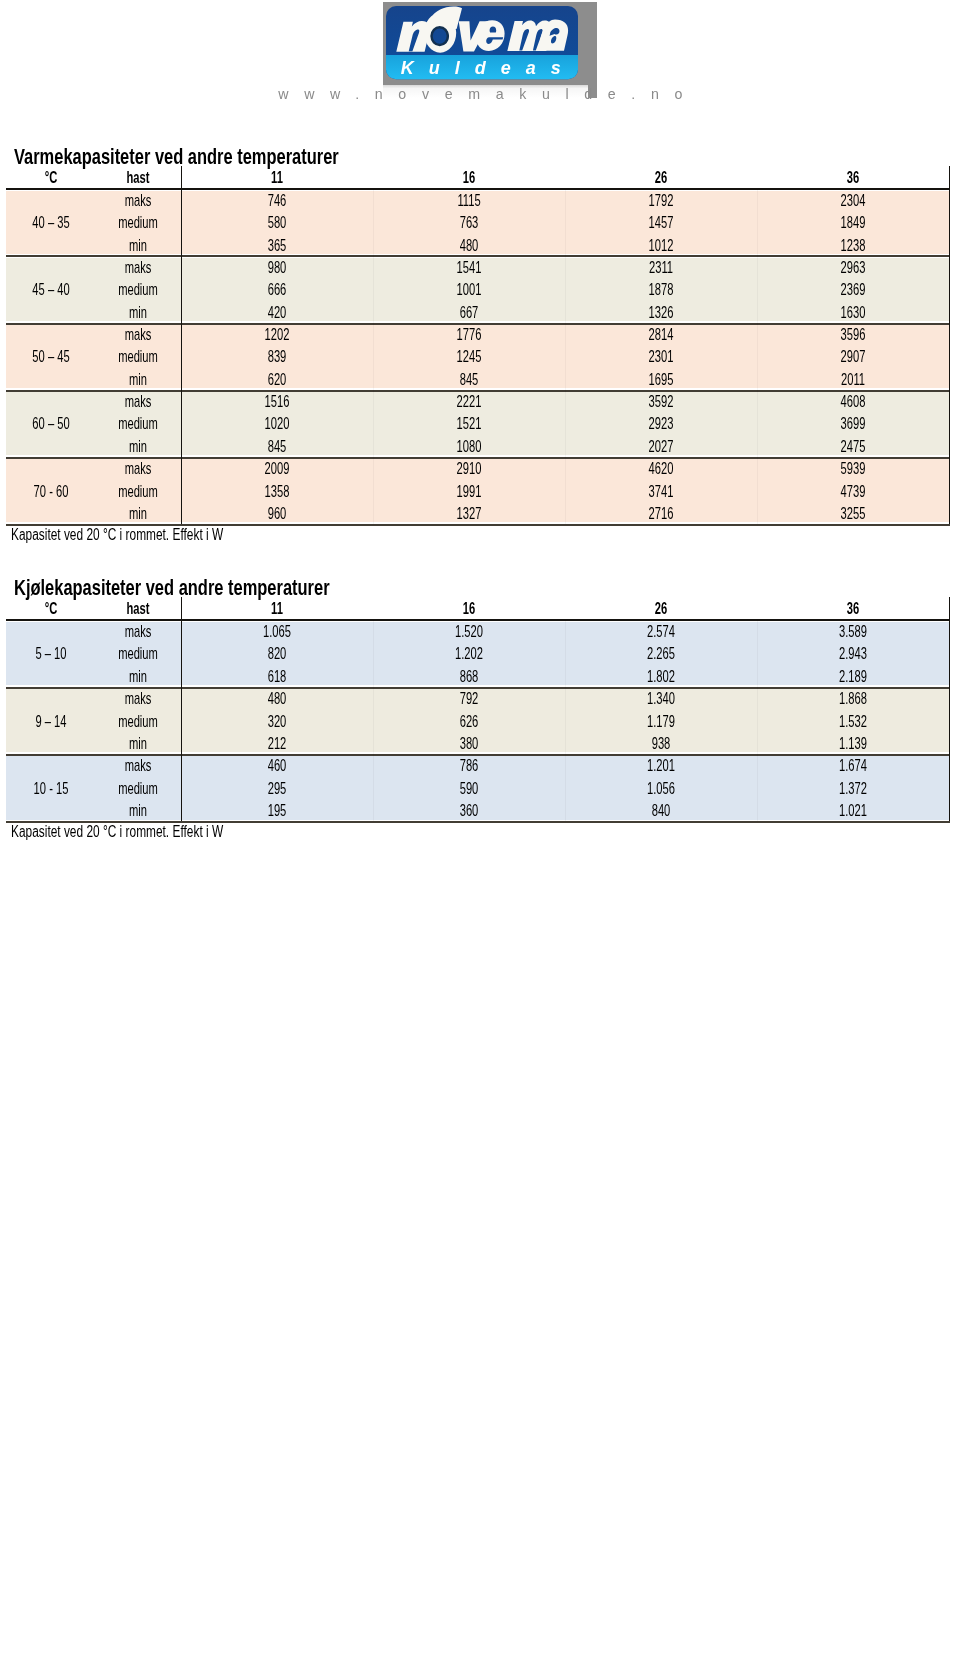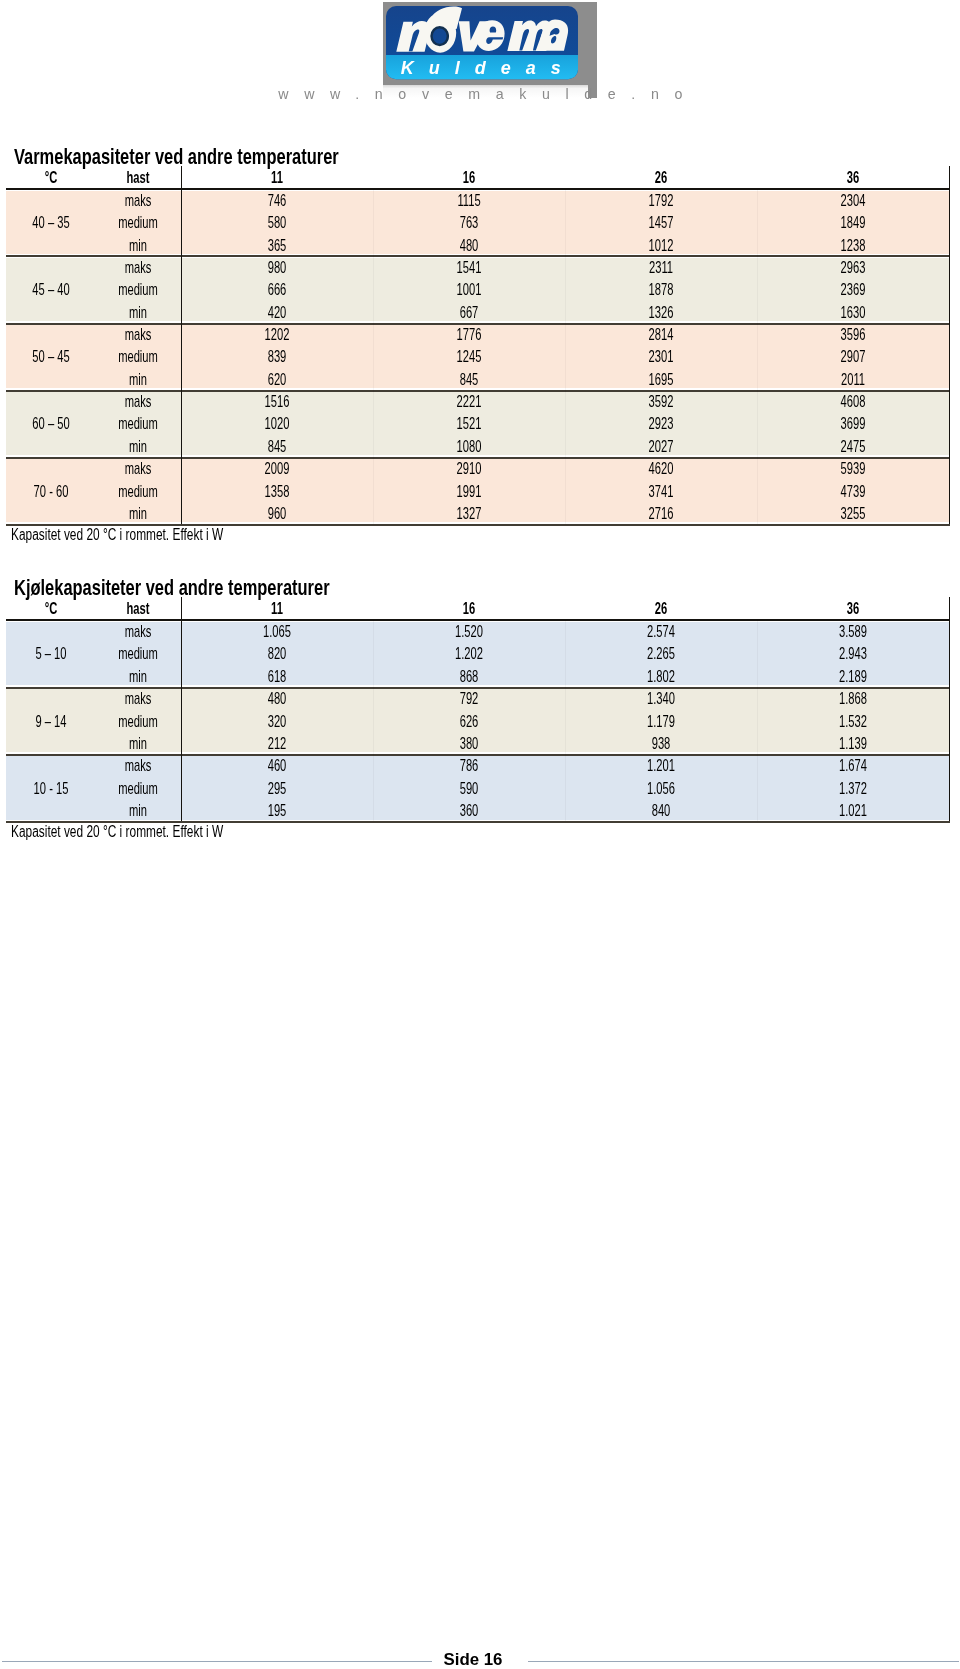--- a/index.html
+++ b/index.html
@@ -313,19 +313,14 @@
           <div class="vline" style="left: 181px; top: 597.2px; width: 1.3px; height: 224.14px;"></div>
           <div class="vline" style="left: 948.5px; top: 597.2px; width: 1.3px; height: 224.14px;"></div>
           <div class="vline" style="left: 373px; top: 620.1px; width: 1px; height: 201.24px; background: rgba(0, 0, 0, 0.035);"></div>
           <div class="vline" style="left: 565px; top: 620.1px; width: 1px; height: 201.24px; background: rgba(0, 0, 0, 0.035);"></div>
           <div class="vline" style="left: 757px; top: 620.1px; width: 1px; height: 201.24px; background: rgba(0, 0, 0, 0.035);"></div>
         </div>
         <div class="note" style="left: 11px; top: 825.84px;">Kapasitet ved 20 °C i rommet. Effekt i W</div>
       </div>
     </div>
 
-  <div class="footer">
-    <div class="frule fleft"></div>
-    <div class="frule fright"></div>
-    <div class="ftext">Side 16</div>
-  </div>
 
 </div>
 
 </body></html>

